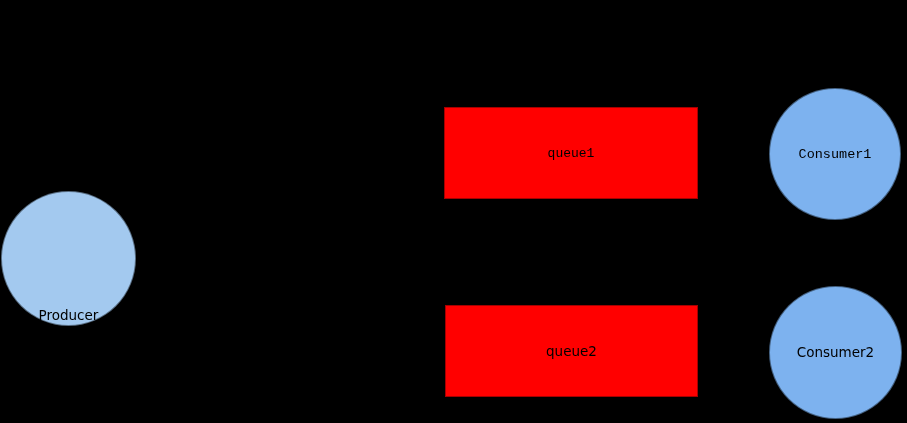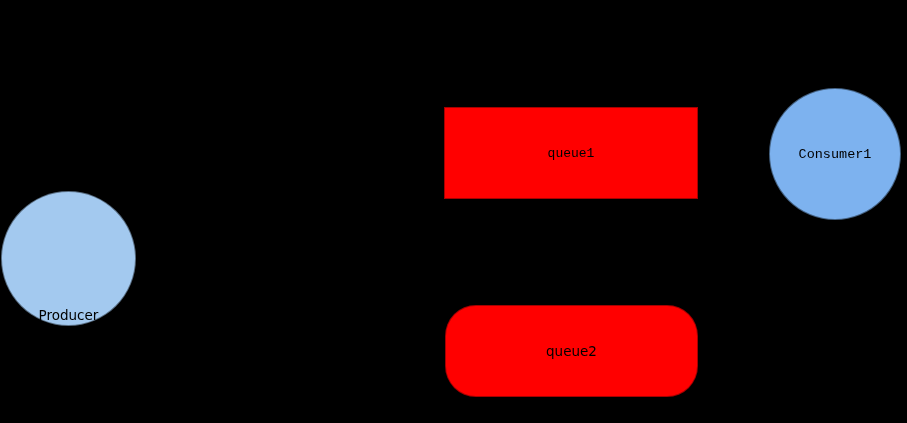--- a/index.html
+++ b/index.html
@@ -37,21 +37,21 @@
     white-space: normal;
   }
   .label.light { color: #fff; }
   .label.mono  { font-family: Liberation Mono, monospace; font-size: 13px; }
 
   
   .node-producer  { left: 1px;   top: 191px; width: 135px; height: 135px; align-items: flex-end; }
   .node-exchange  { left: 208px; top: 191px; width: 134px; height: 134px; }
   .node-exchange .label { width: 84px; }   
   .node-queue1    { left: 444px; top: 107px; width: 254px; height: 92px; }
-  .node-queue2    { left: 445px; top: 305px; width: 253px; height: 92px; border-radius: 31px; }
+  .node-queue2    { left: 445px; top: 305px; width: 253px; height: 92px; }
   .node-consumer1 { left: 769px; top: 88px;  width: 132px; height: 132px; font-family: Liberation Mono, monospace; }
   .node-consumer2 { left: 769px; top: 286px; width: 133px; height: 133px; }
 </style>
 </head>
 <body>
 
 <div class="canvas">
 
   <div class="node circle node-producer" style="background: rgb(163, 201, 239);">
     <span class="label">Producer</span>
@@ -63,14 +63,17 @@
   </div>
 
   <div class="node rect node-queue2" style="background: rgb(255, 0, 0);">
     <span class="label">queue2</span>
   </div>
 
   <div class="node circle node-consumer1" style="background: rgb(125, 178, 239);">
     <span class="label">Consumer1</span>
   </div>
 
+  <div class="node circle node-consumer2" style="background: rgb(125, 178, 239);">
+    <span class="label">Consumer2</span>
+  </div>
 
 </div>
 
 </body></html>

